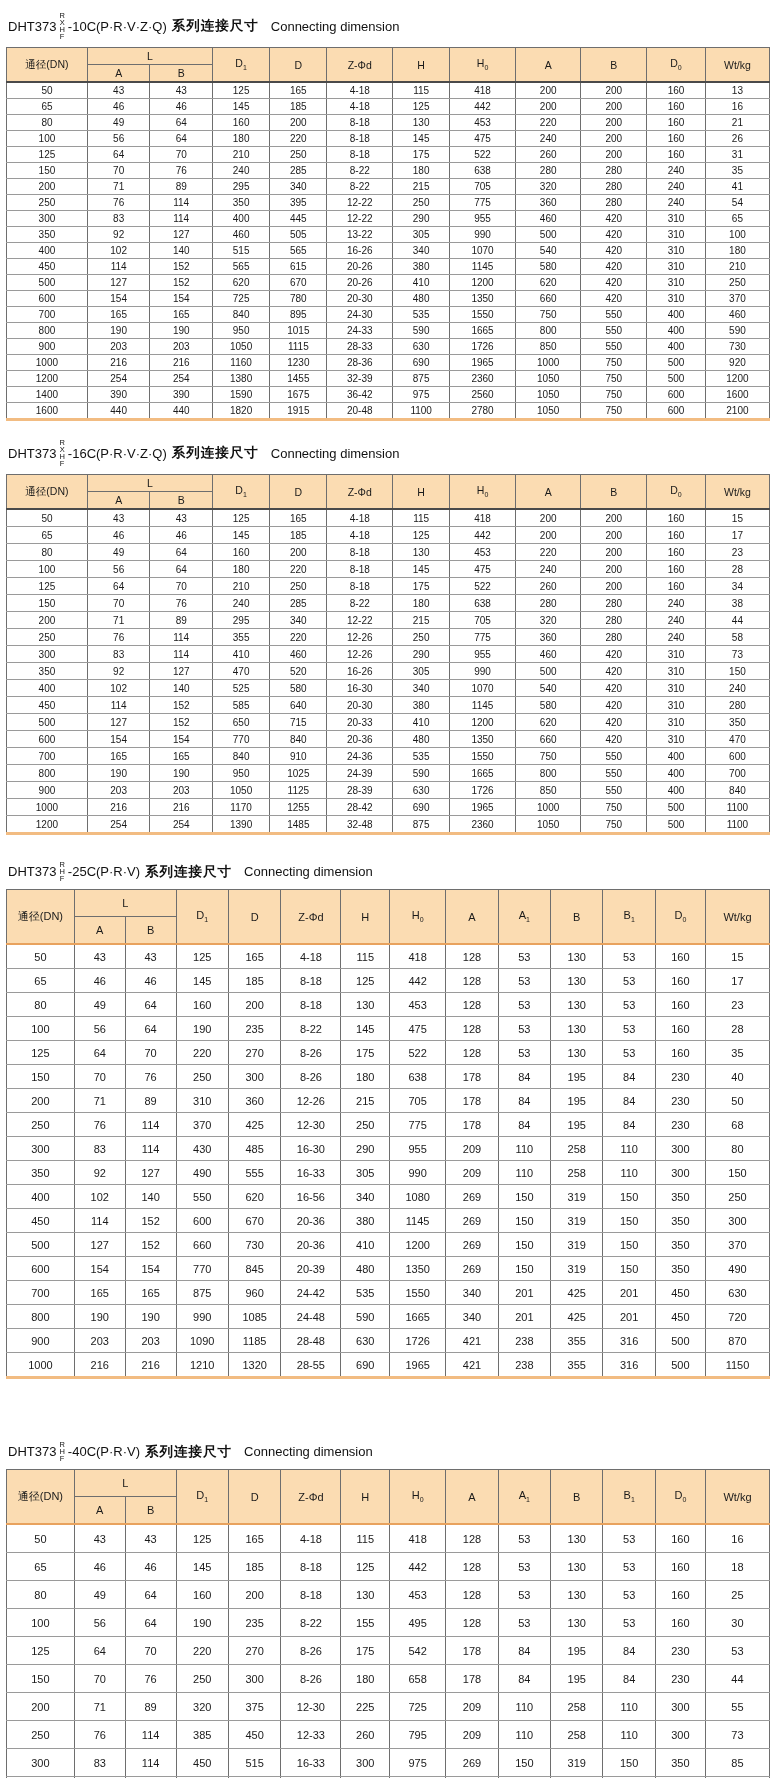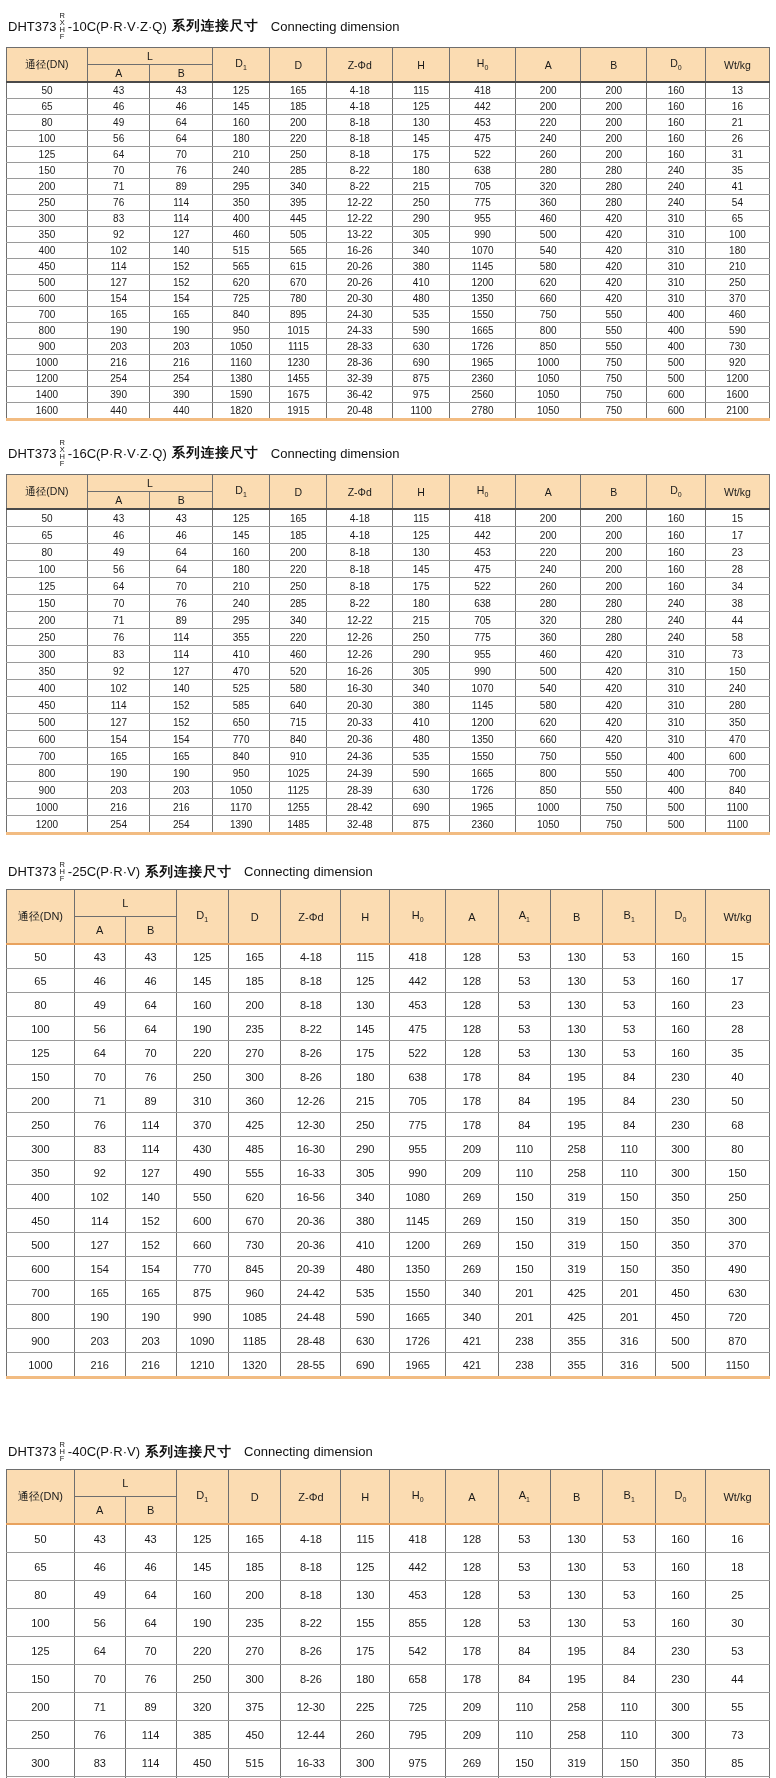--- a/index.html
+++ b/index.html
@@ -1143,21 +1143,21 @@
             <td>25</td>
           </tr>
           <tr>
             <td>100</td>
             <td>56</td>
             <td>64</td>
             <td>190</td>
             <td>235</td>
             <td>8-22</td>
             <td>155</td>
-            <td>855</td>
+            <td>495</td>
             <td>128</td>
             <td>53</td>
             <td>130</td>
             <td>53</td>
             <td>160</td>
             <td>30</td>
           </tr>
           <tr>
             <td>125</td>
             <td>64</td>
@@ -1205,21 +1205,21 @@
             <td>110</td>
             <td>300</td>
             <td>55</td>
           </tr>
           <tr>
             <td>250</td>
             <td>76</td>
             <td>114</td>
             <td>385</td>
             <td>450</td>
-            <td>12-44</td>
+            <td>12-33</td>
             <td>260</td>
             <td>795</td>
             <td>209</td>
             <td>110</td>
             <td>258</td>
             <td>110</td>
             <td>300</td>
             <td>73</td>
           </tr>
           <tr>

